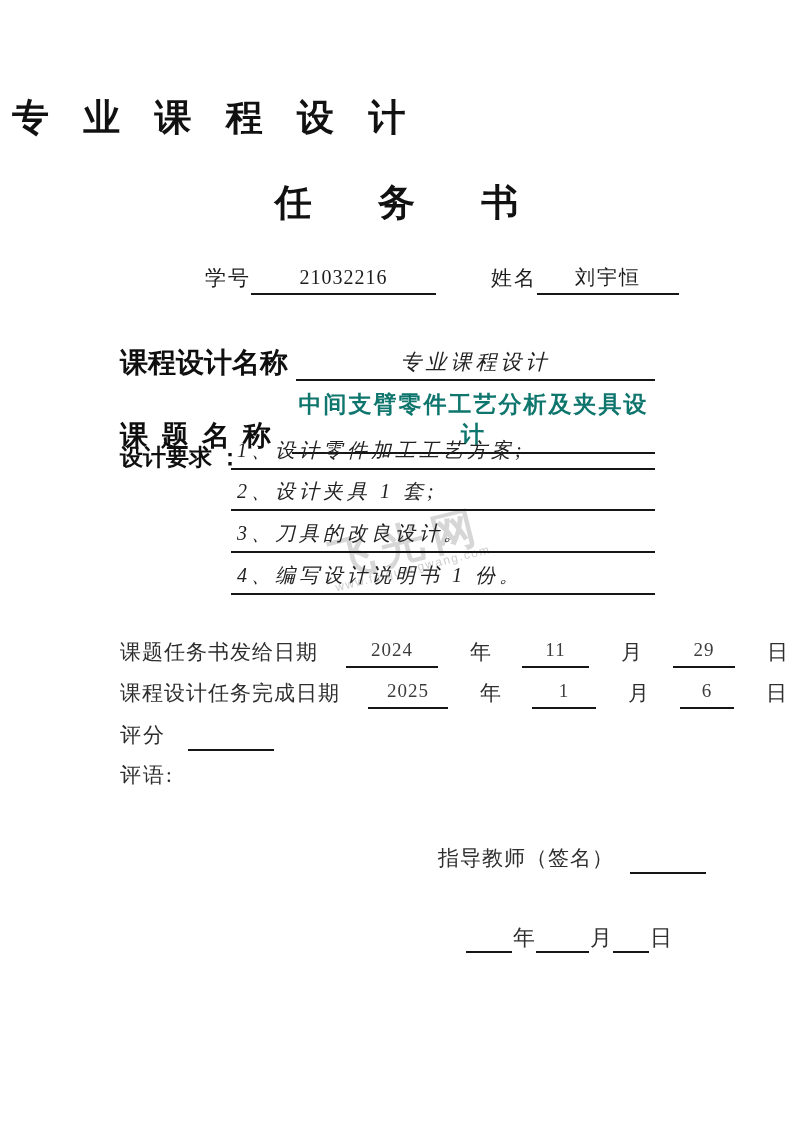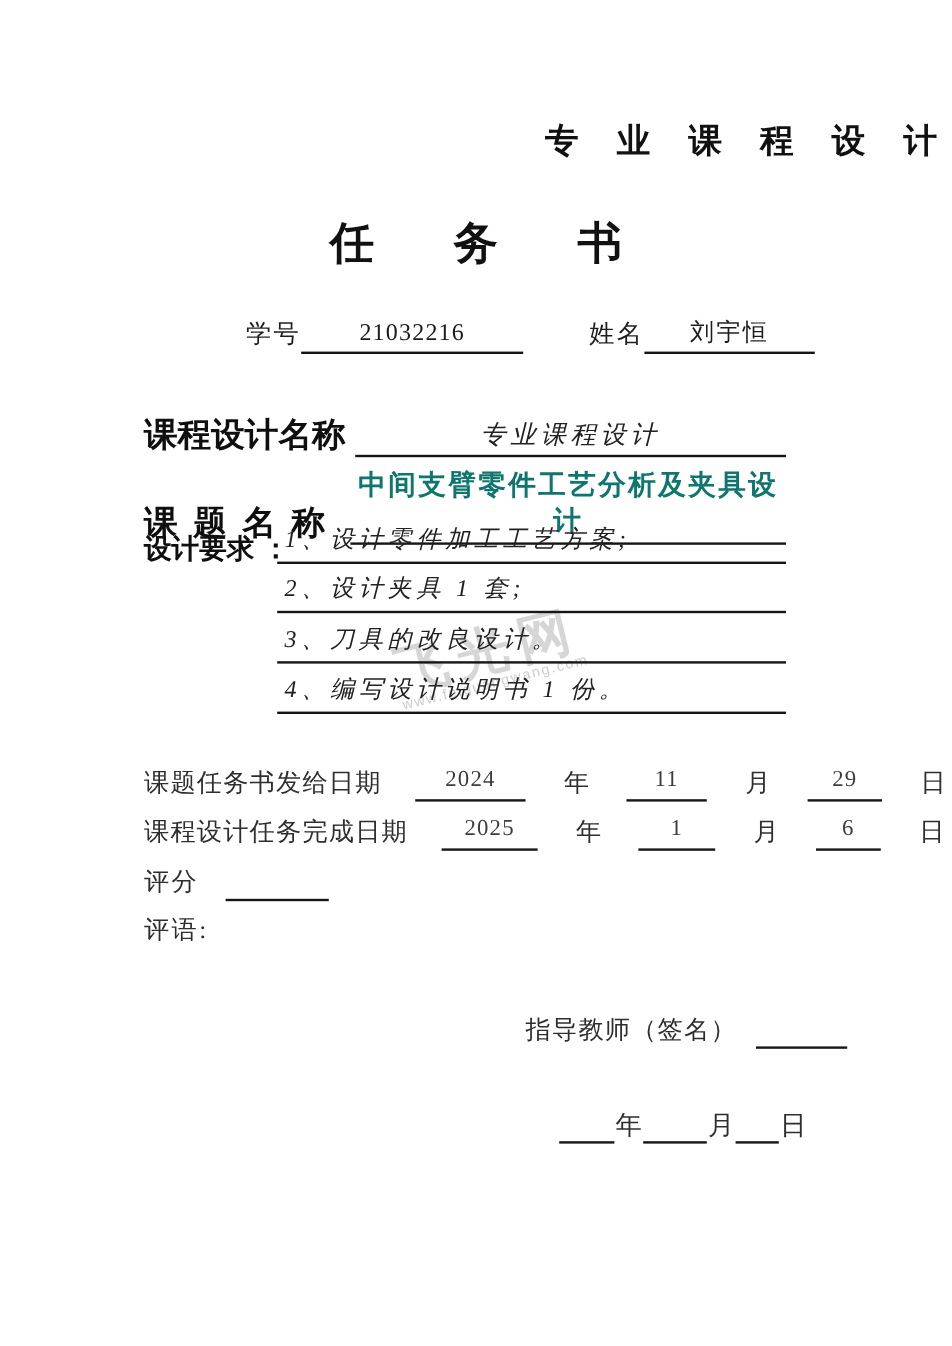--- a/index.html
+++ b/index.html
@@ -9,23 +9,23 @@
     position:relative;
     font-family:"Liberation Serif", serif;
     color:#1c1c1c;
     overflow:hidden;
   }
   .page { position:absolute; inset:0; background:#fff; }
 
   
   .doc-title {
     position:absolute; top:97px; left:0; width:100%;
-    text-align:right;
-    font-family:"Liberation Sans", sans-serif;
-    font-weight:bold; font-size:28px; line-height:42px;
+    text-align:left;
+    font-family:"Liberation Sans", sans-serif;
+    font-weight:bold; font-size:37px; line-height:42px;
     letter-spacing:12px; padding-left:12px;
     color:#111;
   }
   .doc-subtitle {
     position:absolute; top:181px; left:0; width:100%;
     text-align:center;
     font-family:"Liberation Sans", sans-serif;
     font-weight:bold; font-size:37px; line-height:44px;
     letter-spacing:28px; padding-left:28px;
     color:#111;

